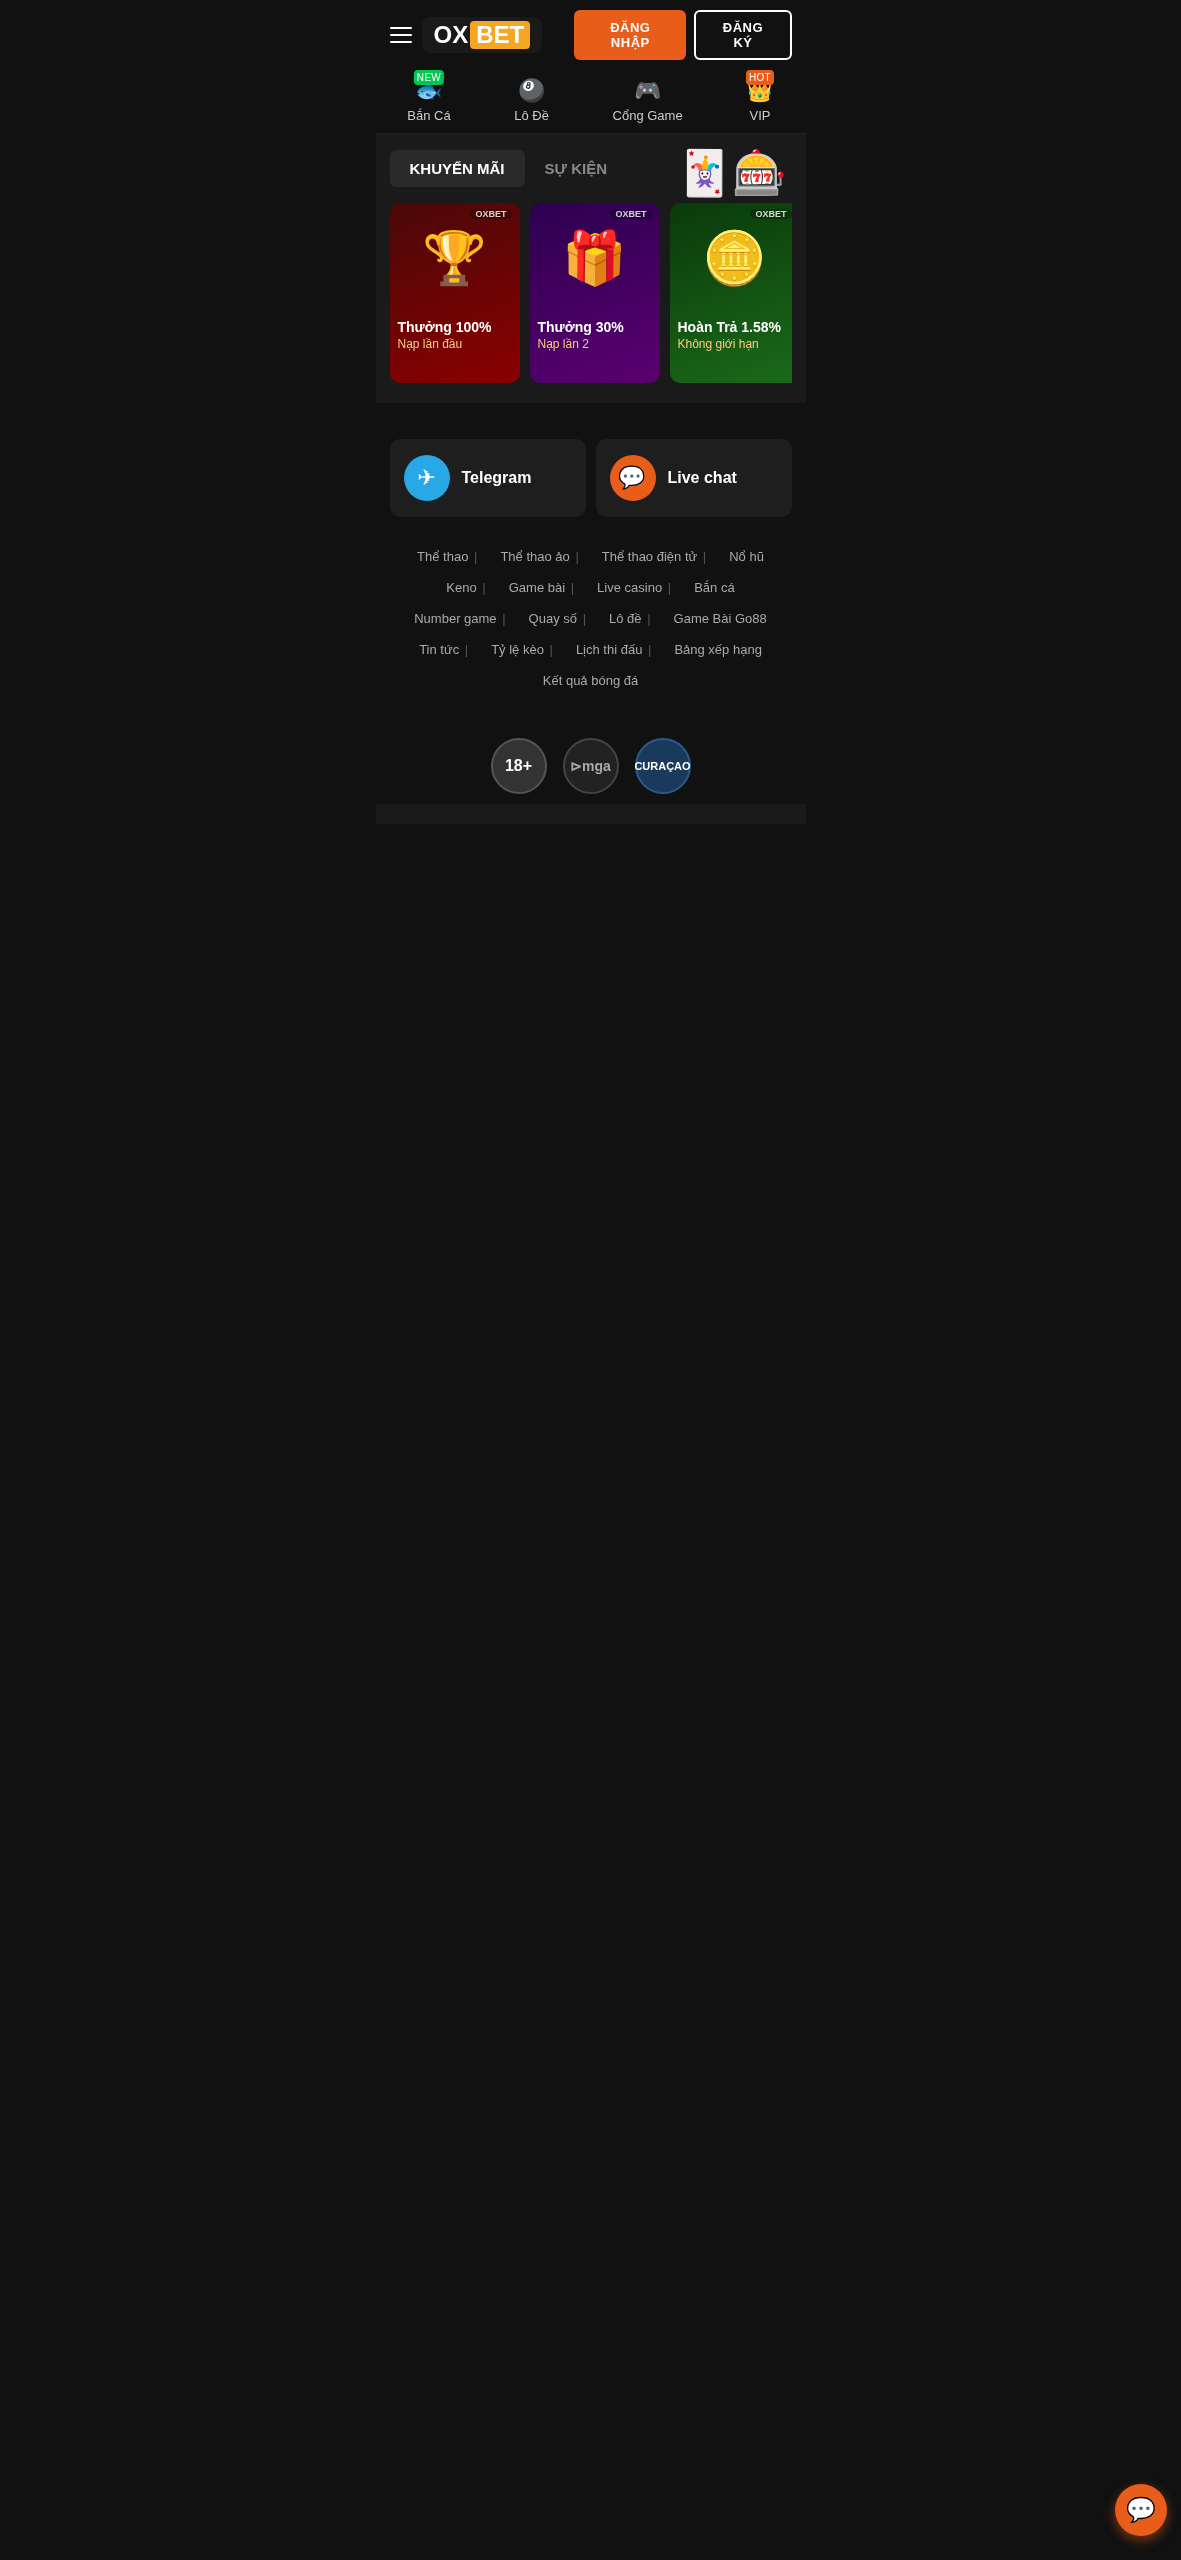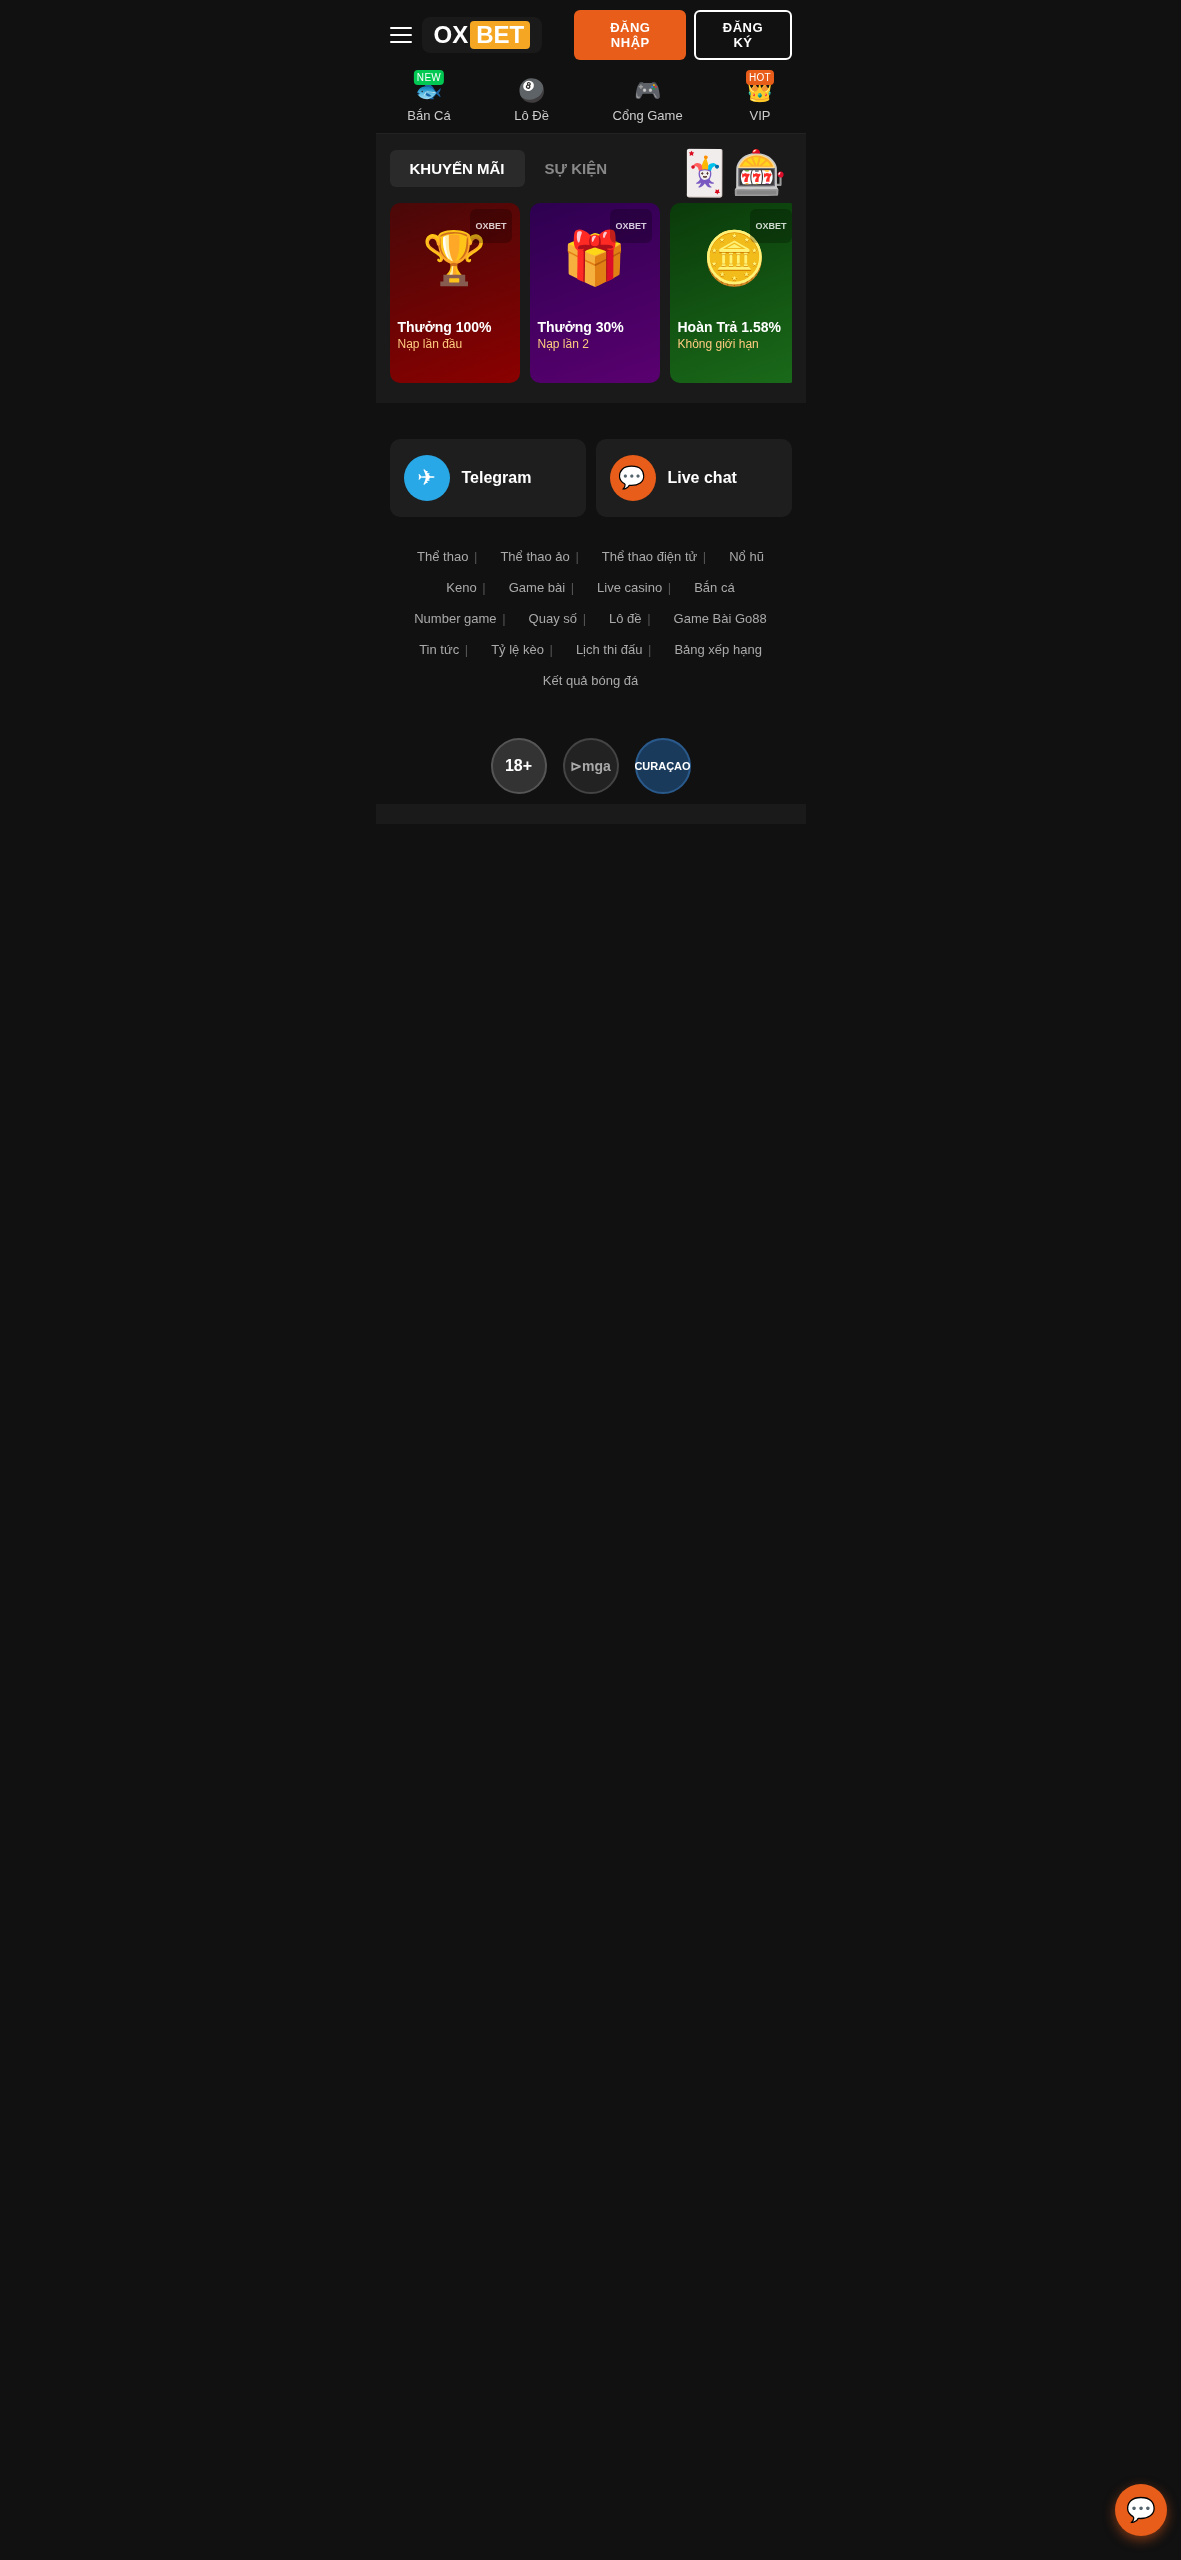--- a/index.html
+++ b/index.html
@@ -191,21 +191,21 @@
     }
     .promo-card-oxbet {
       position: absolute;
       top: 6px;
       right: 8px;
       font-size: 9px;
       font-weight: 900;
       color: #fff;
       opacity: 0.8;
       background: rgba(0,0,0,0.3);
-      padding: 12px 5px;
+      padding: 0 5px;
       border-radius: 6px;
     }
     .promo-card-text {
       padding: 6px 8px;
     }
     .promo-card-title {
       font-size: 14px;
       font-weight: 700;
       color: #fff;
     }

